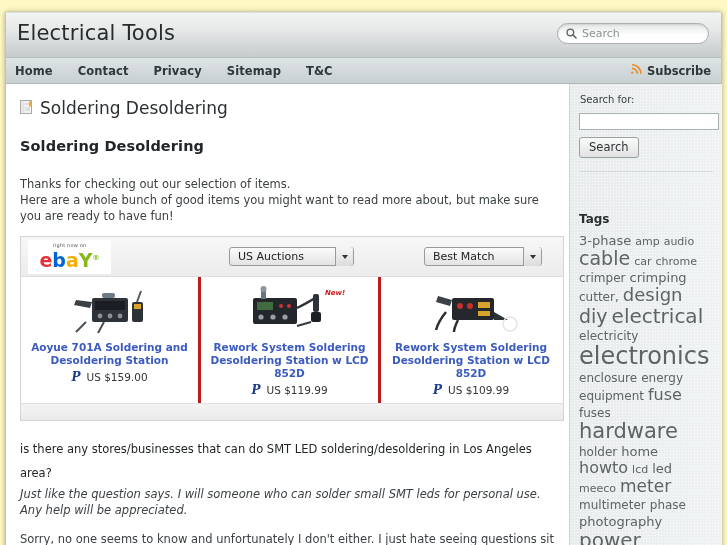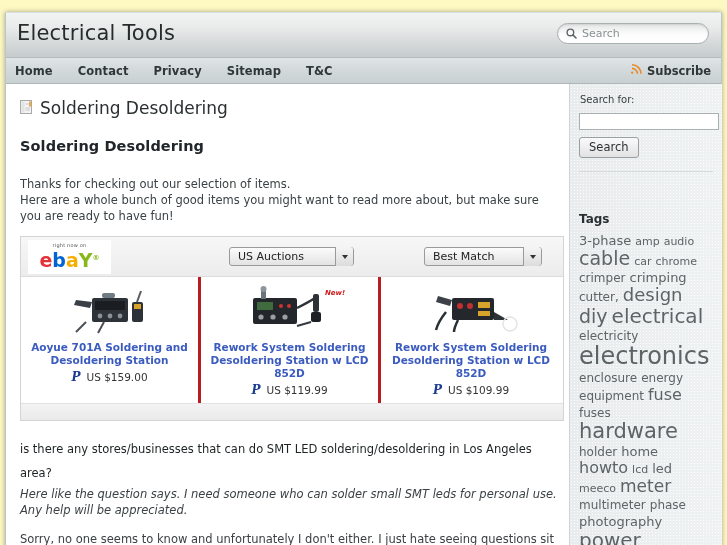--- a/index.html
+++ b/index.html
@@ -388,21 +388,21 @@
                 <span>US $109.99</span>
               </div>
             </div>
 
           </div>
           <div class="ebay-foot"></div>
         </div>
 
         <div class="qa">
           <div class="q">is there any stores/businesses that can do SMT LED soldering/desoldering in Los Angeles area?</div>
-          <div class="qbody">Here like the question says. I need someone who can solder small SMT leds for personal use. Any help will be appreciated.</div>
+          <div class="qbody">Just like the question says. I will someone who can solder small SMT leds for personal use. Any help will be appreciated.</div>
           <div class="ans">Sorry, no one seems to know and unfortunately I don't either. I just hate seeing questions sit out here for days unanswered! I hope you've figured it out and are happily soldering and designing.</div>
 
         </div>
 
       </div>
 
       <div class="sidebar">
         <div class="sb-label">Search for:</div>
         <input class="sb-input" type="text" style="">
         <div>

